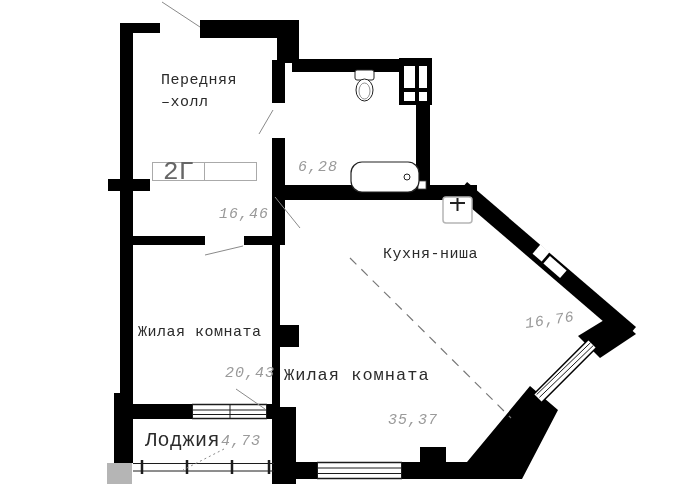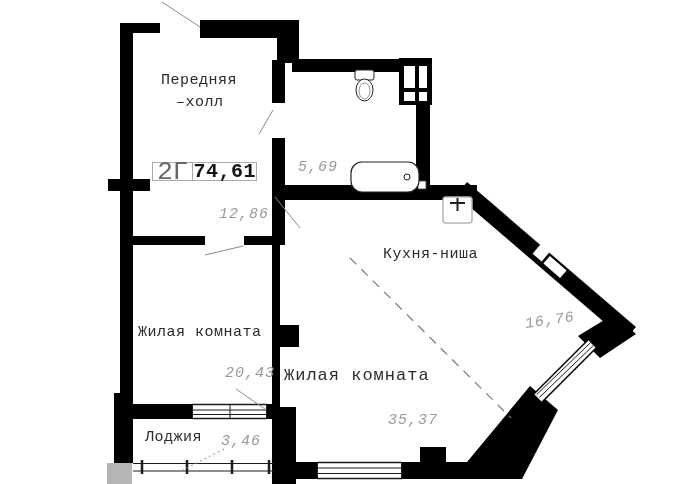--- a/index.html
+++ b/index.html
@@ -4,21 +4,21 @@
 <style>
   html,body{margin:0;padding:0;background:#fff;}
   .plan{position:relative;width:700px;height:484px;background:#ffffff;overflow:hidden;
         font-family:Liberation Mono, monospace;margin-left:22px;}
   .plan svg{position:absolute;left:0;top:0;}
   svg .w{fill:var(--wall,#000);}
   svg .wstroke{stroke:var(--wall,#000);fill:none;}
   svg .thin{stroke:var(--line,#8a8a8a);stroke-width:1;fill:none;}
   svg .glaz{stroke:#1c1c1c;stroke-width:1;fill:none;}
   .lbl{position:absolute;white-space:pre;color:var(--room_label,#2b2b2b);}
-  .room-name{font-size:15px;letter-spacing:.5px;font-weight:400;}
+  .room-name{font-size:20px;letter-spacing:.5px;font-weight:400;}
   .room-name.big{font-size:17px;letter-spacing:1px;}
   .room-name.small{font-size:15px;letter-spacing:.5px;}
   .area{position:absolute;font-style:italic;color:var(--area_label,#9a9a9a);
         font-size:15px;letter-spacing:1px;white-space:pre;}
   .stamp{position:absolute;left:130px;top:162px;width:105px;height:19px;
          border:1px solid #aaa;background:#fff;display:flex;box-sizing:border-box;}
   .stamp .cell{display:flex;align-items:center;justify-content:center;height:100%;box-sizing:border-box;}
   .stamp .cell.unit{width:52px;border-right:1px solid #aaa;font-size:26px;color:#666;}
   .stamp .cell.total{flex:1;font-size:20px;font-weight:700;color:#141414;letter-spacing:.5px;}
   .rot{transform:rotate(-8deg);transform-origin:left top;}
@@ -127,35 +127,34 @@
       <line class="thin" x1="251" y1="110" x2="237" y2="134"></line>
       <line class="thin" x1="253" y1="197" x2="278" y2="228"></line>
       <line class="thin" x1="183" y1="255" x2="221" y2="246"></line>
       <line class="thin" x1="214" y1="389" x2="243" y2="409"></line>
       <line class="thin" x1="202" y1="449" x2="161" y2="470" stroke-dasharray="2,3"></line>
       <line x1="328" y1="258" x2="489" y2="418" stroke="#777" stroke-width="1.2" stroke-dasharray="9,7"></line>
     </g>
   </svg>
 
   <div class="lbl room-name small" style="left:139px;top:72px;">Передняя</div>
-  <div class="lbl room-name small" style="left:154px;top:94px;">–холл</div>
+  <div class="lbl room-name small" style="left:139px;top:94px;">–холл</div>
 
   <div class="stamp">
     <div class="cell unit">2Г</div>
-    <div class="cell total">74,61</div>
   </div>
 
-  <div class="area" style="left:197px;top:206px;">12,86</div>
-  <div class="area" style="left:276px;top:159px;">5,69</div>
+  <div class="area" style="left:197px;top:206px;">16,46</div>
+  <div class="area" style="left:276px;top:159px;">6,28</div>
 
   <div class="lbl room-name small" style="left:361px;top:246px;text-align:center;">Кухня-ниша</div>
   <div class="area rot" style="left:502px;top:316px;">16,76</div>
 
   <div class="lbl room-name small" style="left:116px;top:324px;">Жилая комната</div>
   <div class="area" style="left:203px;top:365px;">20,43</div>
 
   <div class="lbl room-name big" style="left:262px;top:366px;">Жилая комната</div>
   <div class="area" style="left:366px;top:412px;">35,37</div>
 
   <div class="lbl room-name" style="left:123px;top:429px;">Лоджия</div>
-  <div class="area" style="left:199px;top:433px;">3,46</div>
+  <div class="area" style="left:199px;top:433px;">4,73</div>
 
 </div>
 
 </body></html>

